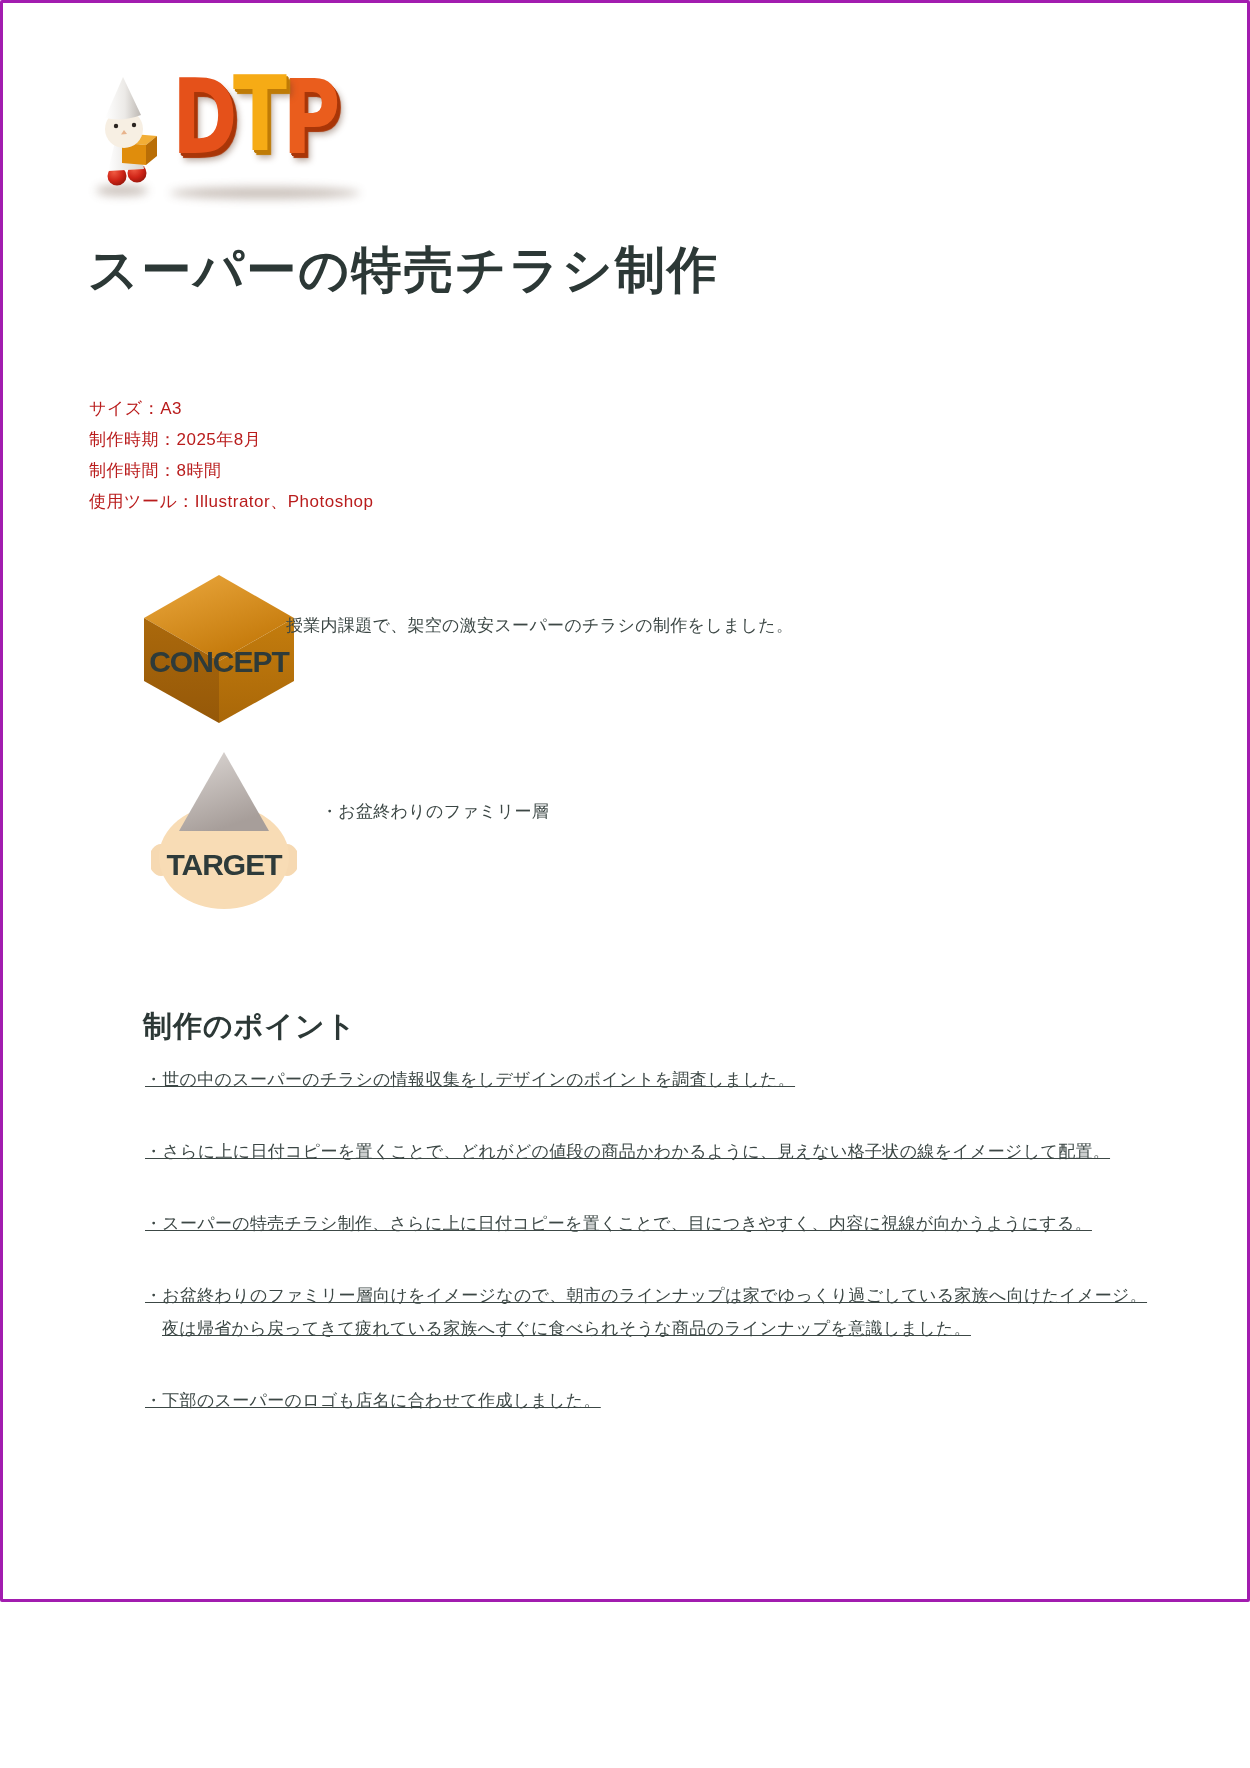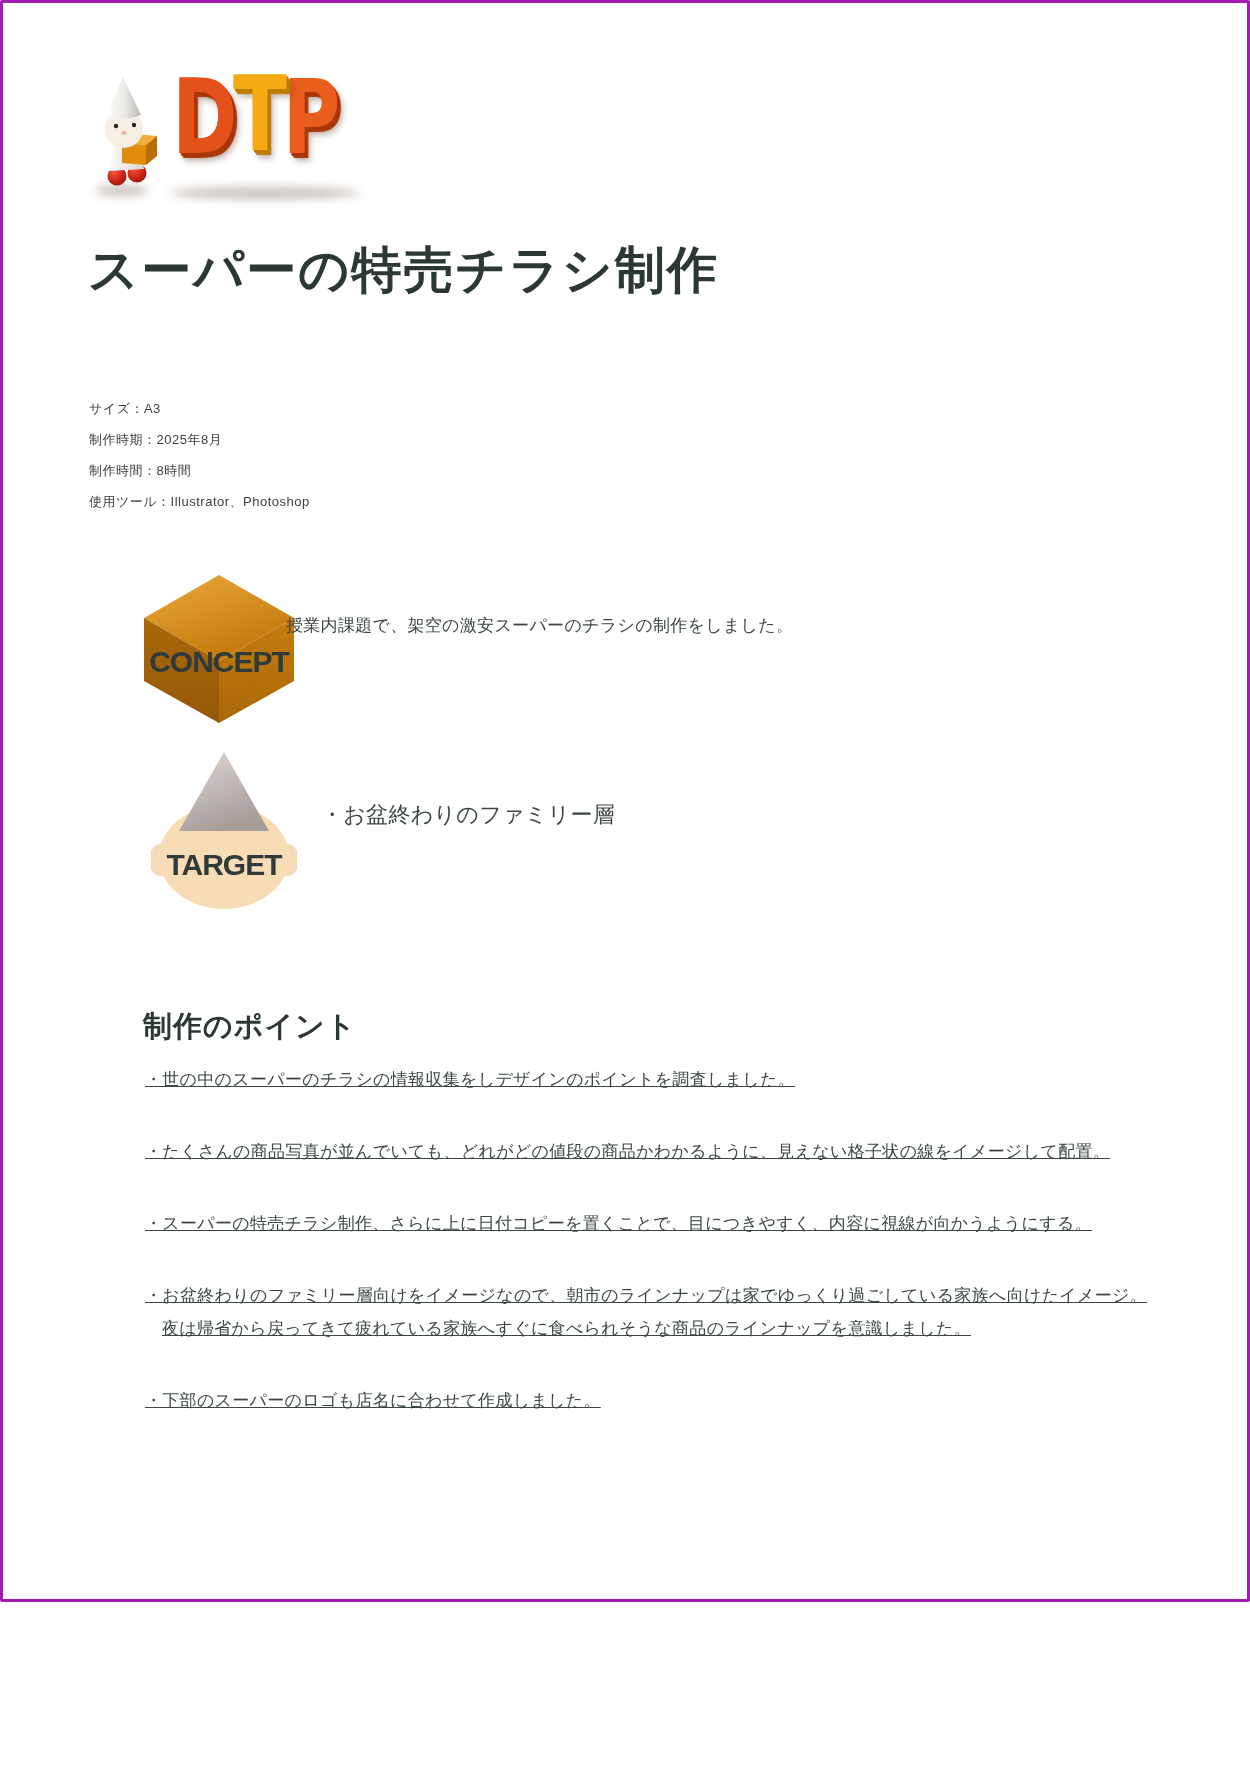--- a/index.html
+++ b/index.html
@@ -22,26 +22,26 @@
   .dtp span{display:inline-block;}
   .dtp .ltr-d{color:#e5511a;text-shadow:2px 2px 0 #a93608,3px 3px 0 #a93608,5px 5px 1px #a93608,7px 8px 7px rgba(95,60,40,.4);}
   .dtp .ltr-t{color:#f6ab15;text-shadow:2px 2px 0 #bf7b06,3px 3px 0 #bf7b06,5px 5px 1px #bf7b06,7px 8px 7px rgba(95,60,40,.4);transform:translateY(-3px);}
   .dtp .ltr-p{color:#ea5d1d;text-shadow:2px 2px 0 #a93608,3px 3px 0 #a93608,5px 5px 1px #a93608,7px 8px 7px rgba(95,60,40,.4);}
   
   .page-title{
     position:absolute;left:85px;top:200px;font-size:50px;font-weight:800;
     color:#2c3836;letter-spacing:2px;
   }
   
-  .meta{position:absolute;left:86px;top:390px;font-size:13px;color:#404040;line-height:31px;letter-spacing:.5px;}
+  .meta{position:absolute;left:86px;top:390px;font-size:17px;color:#b91c1c;line-height:31px;letter-spacing:.5px;}
   
   .concept-icon{position:absolute;left:138px;top:570px;}
   .concept-text{position:absolute;left:283px;top:611px;font-size:17px;color:#3c4745;letter-spacing:.3px;font-family:Liberation Mono, monospace;}
   .target-icon{position:absolute;left:148px;top:744px;}
-  .target-text{position:absolute;left:318px;top:797px;font-size:22px;color:#3c4745;letter-spacing:.3px;}
+  .target-text{position:absolute;left:318px;top:797px;font-size:17px;color:#3c4745;letter-spacing:.3px;}
   
   .points-heading{position:absolute;left:140px;top:980px;font-size:29px;font-weight:800;color:#2c3836;letter-spacing:1px;text-align:center;}
   .points-list{position:absolute;left:142px;top:1060px;width:1010px;font-size:17px;color:#3c4745;text-decoration:underline;}
   .bullet{margin:0 0 39px 0;line-height:33px;white-space:pre-line;padding-left:17px;text-indent:-17px;letter-spacing:.3px;}
 </style>
 </head>
 <body>
 
 <div class="page">
 
@@ -131,20 +131,20 @@
     <ellipse cx="136" cy="113" rx="12" ry="16" fill="#f6d9b2"></ellipse>
     <ellipse cx="73" cy="110" rx="65" ry="52" fill="#f8dcb5"></ellipse>
     <path d="M73,5 L118,84 L28,84 Z" fill="url(#coneG)"></path>
     <text x="73" y="128" text-anchor="middle" font-size="30" font-weight="bold" letter-spacing="-1" fill="#2e3b3a">TARGET</text>
   </svg>
   <div class="target-text">・お盆終わりのファミリー層</div>
 
   <h2 class="points-heading">制作のポイント</h2>
   <div class="points-list">
     <p class="bullet">・世の中のスーパーのチラシの情報収集をしデザインのポイントを調査しました。</p>
-    <p class="bullet">・たくさんの商品写真が並んでいても、どれがどの値段の商品かわかるように、見えない格子状の線をイメージして配置。</p>
+    <p class="bullet">・さらに上に日付コピーを置くことで、どれがどの値段の商品かわかるように、見えない格子状の線をイメージして配置。</p>
     <p class="bullet">・スーパーの特売チラシ制作、さらに上に日付コピーを置くことで、目につきやすく、内容に視線が向かうようにする。</p>
     <p class="bullet">・お盆終わりのファミリー層向けをイメージなので、朝市のラインナップは家でゆっくり過ごしている家族へ向けたイメージ。
 夜は帰省から戻ってきて疲れている家族へすぐに食べられそうな商品のラインナップを意識しました。</p>
     <p class="bullet">・下部のスーパーのロゴも店名に合わせて作成しました。</p>
   </div>
 
 </div>
 
 </body></html>

